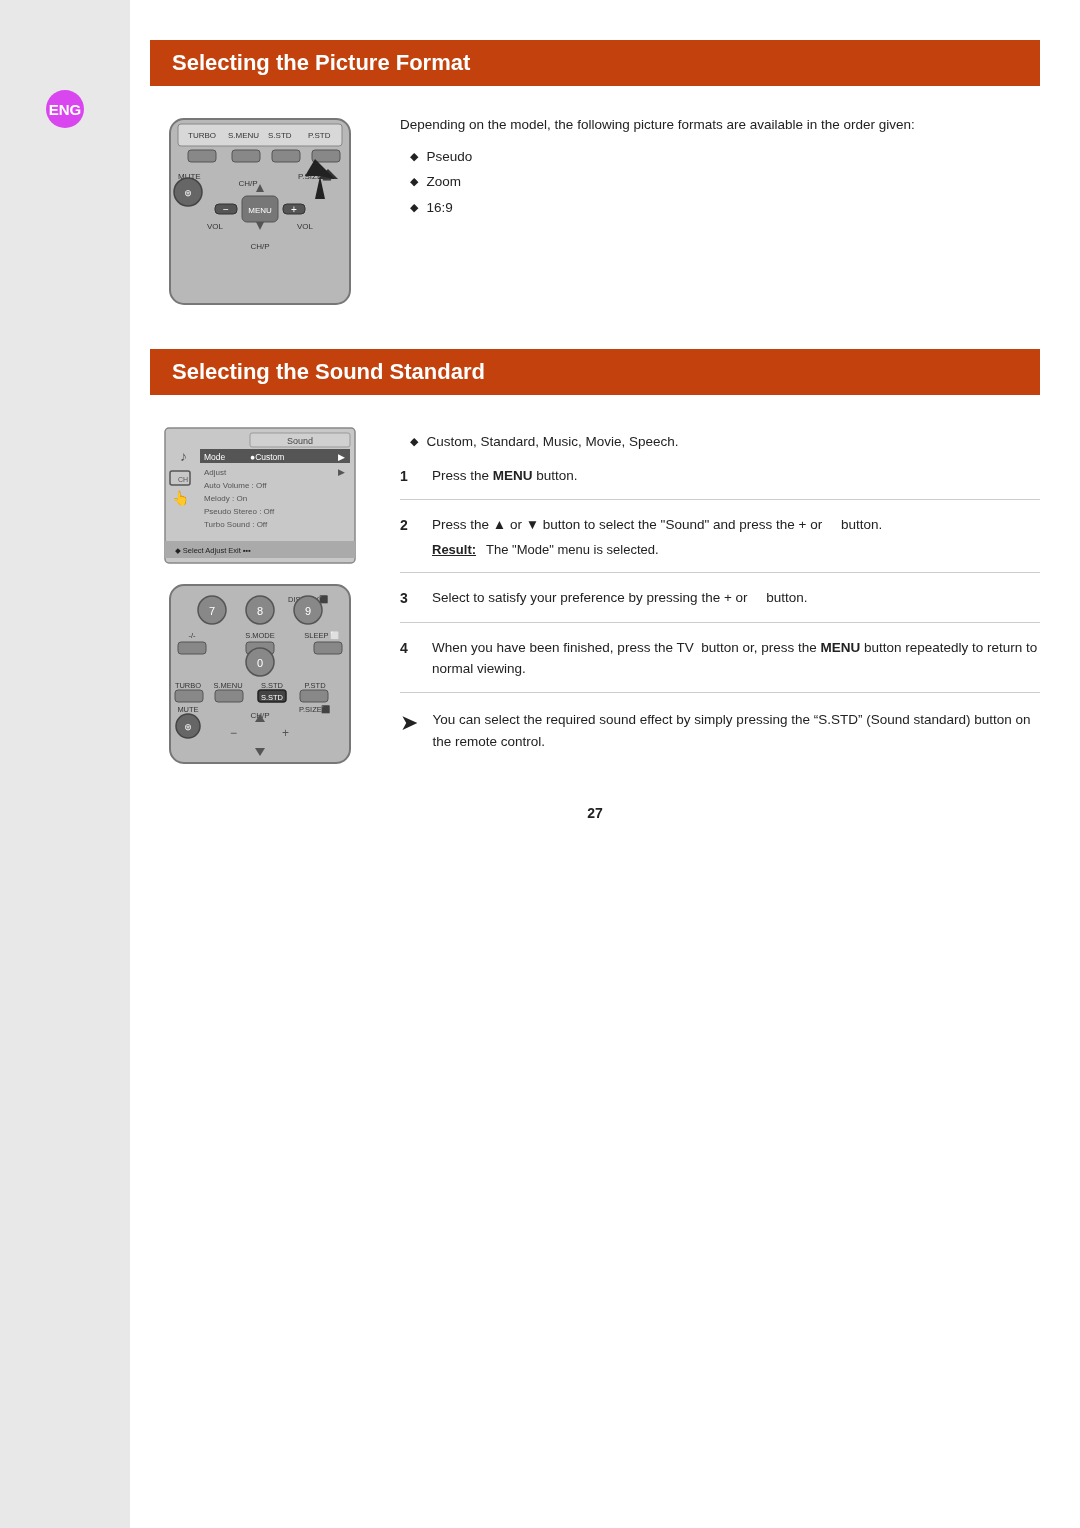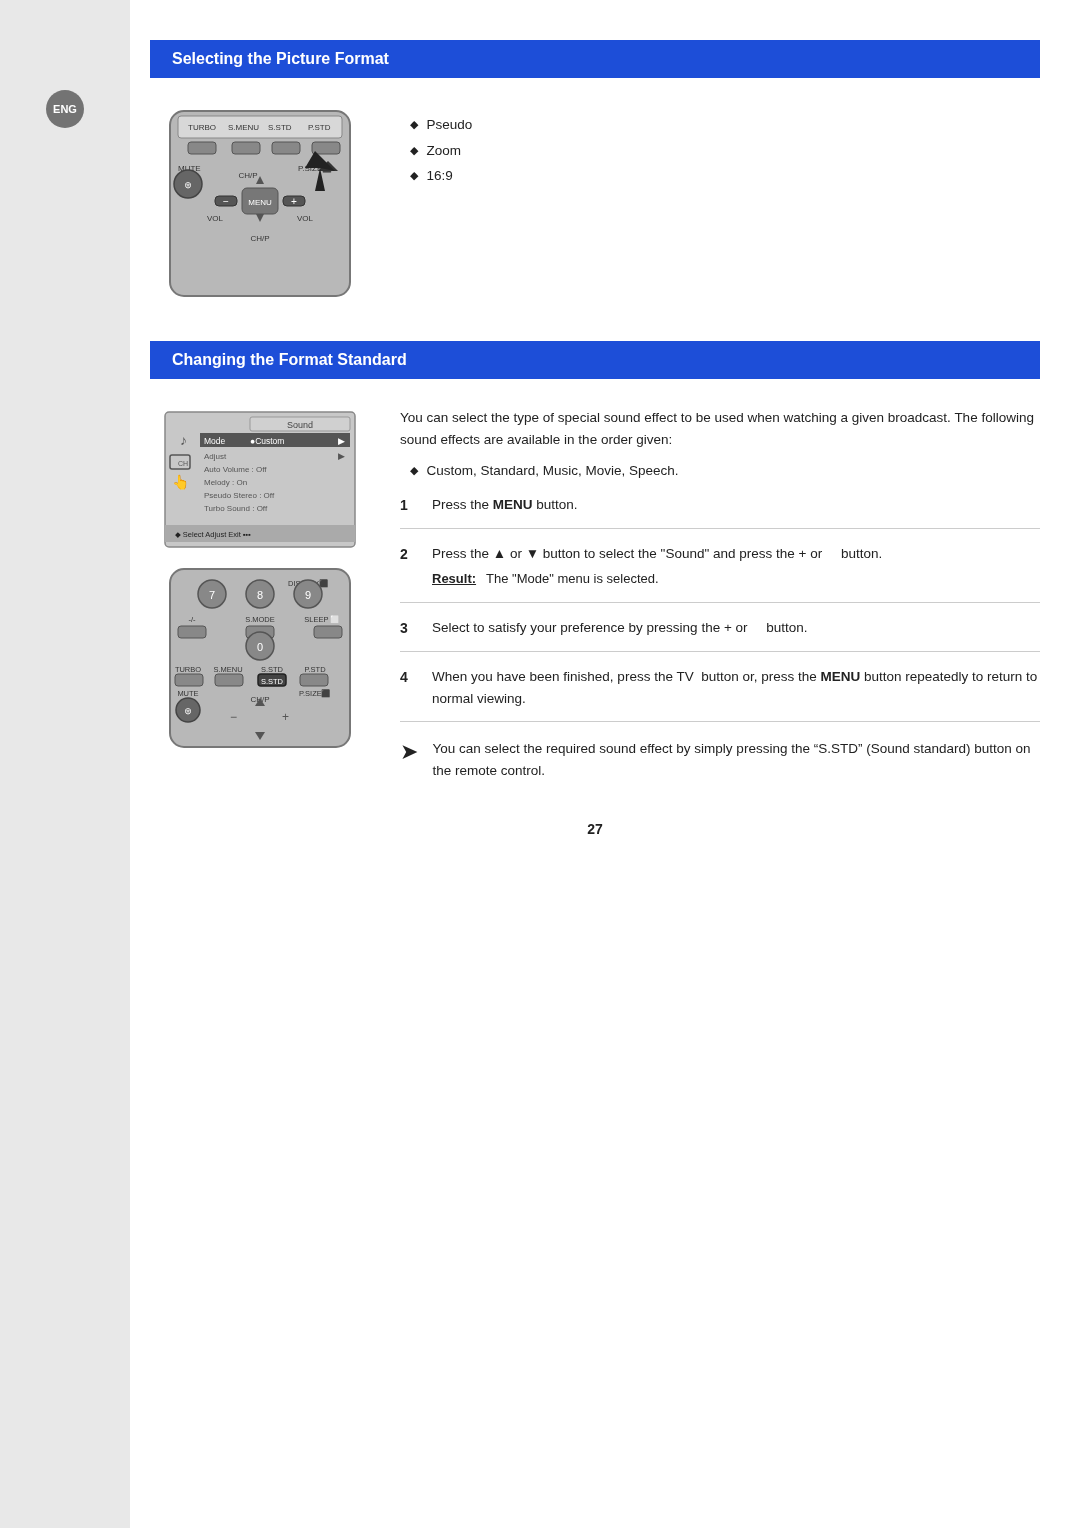--- a/index.html
+++ b/index.html
@@ -26,40 +26,40 @@
       display: flex;
       flex-direction: column;
       align-items: center;
       padding-top: 60px;
     }
 
     .eng-badge {
       width: 38px;
       height: 38px;
       border-radius: 50%;
-      background: #737373;
+      background: #d946ef;
       color: #fff;
       display: flex;
       align-items: center;
       justify-content: center;
-      font-size: 11px;
+      font-size: 15px;
       font-weight: bold;
       margin-top: 30px;
     }
 
     .main-content {
       flex: 1;
       padding: 40px 40px 40px 20px;
     }
 
     
     .section-header {
-      background: #1d4ed8;
+      background: #c2410c;
       color: #fff;
-      font-size: 16px;
+      font-size: 22px;
       font-weight: bold;
       padding: 10px 22px;
       margin-bottom: 28px;
       display: inline-block;
       width: 100%;
     }
 
     
     .section-block {
       margin-bottom: 40px;
@@ -246,31 +246,32 @@
             <text x="55" y="115" font-size="8" fill="#333" text-anchor="middle">VOL</text>
             <text x="145" y="115" font-size="8" fill="#333" text-anchor="middle">VOL</text>
 
             <text x="100" y="135" font-size="8" fill="#333" text-anchor="middle">CH/P</text>
 
             <polygon points="155,45 175,65 160,62 165,85 155,85 160,62 145,62" fill="#222"></polygon>
           </svg>
         </div>
 
         <div class="text-area">
+          <p>Depending on the model, the following picture formats are available in the order given:</p>
           <ul class="bullet-list">
             <li>Pseudo</li>
             <li>Zoom</li>
             <li>16:9</li>
           </ul>
         </div>
       </div>
     </div>
 
     <div class="section-block">
-      <div class="section-header">Changing the Format Standard</div>
+      <div class="section-header">Selecting the Sound Standard</div>
 
       <div class="section-content">
 
         <div class="device-image-area remote-svg-container">
 
           <svg width="200" height="145" viewBox="0 0 200 145">
             <rect x="5" y="5" width="190" height="135" rx="4" fill="#c8c8c8" stroke="#888" stroke-width="1.5"></rect>
 
             <rect x="90" y="10" width="100" height="14" rx="2" fill="#d0d0d0" stroke="#999" stroke-width="1"></rect>
             <text x="140" y="21" font-size="9" fill="#444" text-anchor="middle">Sound</text>
@@ -344,21 +345,20 @@
             <polygon points="95,142 105,142 100,134" fill="#555"></polygon>
 
             <polygon points="95,168 105,168 100,176" fill="#555"></polygon>
 
             <text x="70" y="157" font-size="12" fill="#555">−</text>
             <text x="122" y="157" font-size="12" fill="#555">+</text>
           </svg>
         </div>
 
         <div class="text-area">
-          <p>You can select the type of special sound effect to be used when watching a given broadcast. The following sound effects are available in the order given:</p>
           <ul class="bullet-list">
             <li>Custom, Standard, Music, Movie, Speech.</li>
           </ul>
 
           <div class="steps-list">
 
             <div class="step-item">
               <span class="step-number">1</span>
               <div class="step-text">
                 Press the <b>MENU</b> button.

